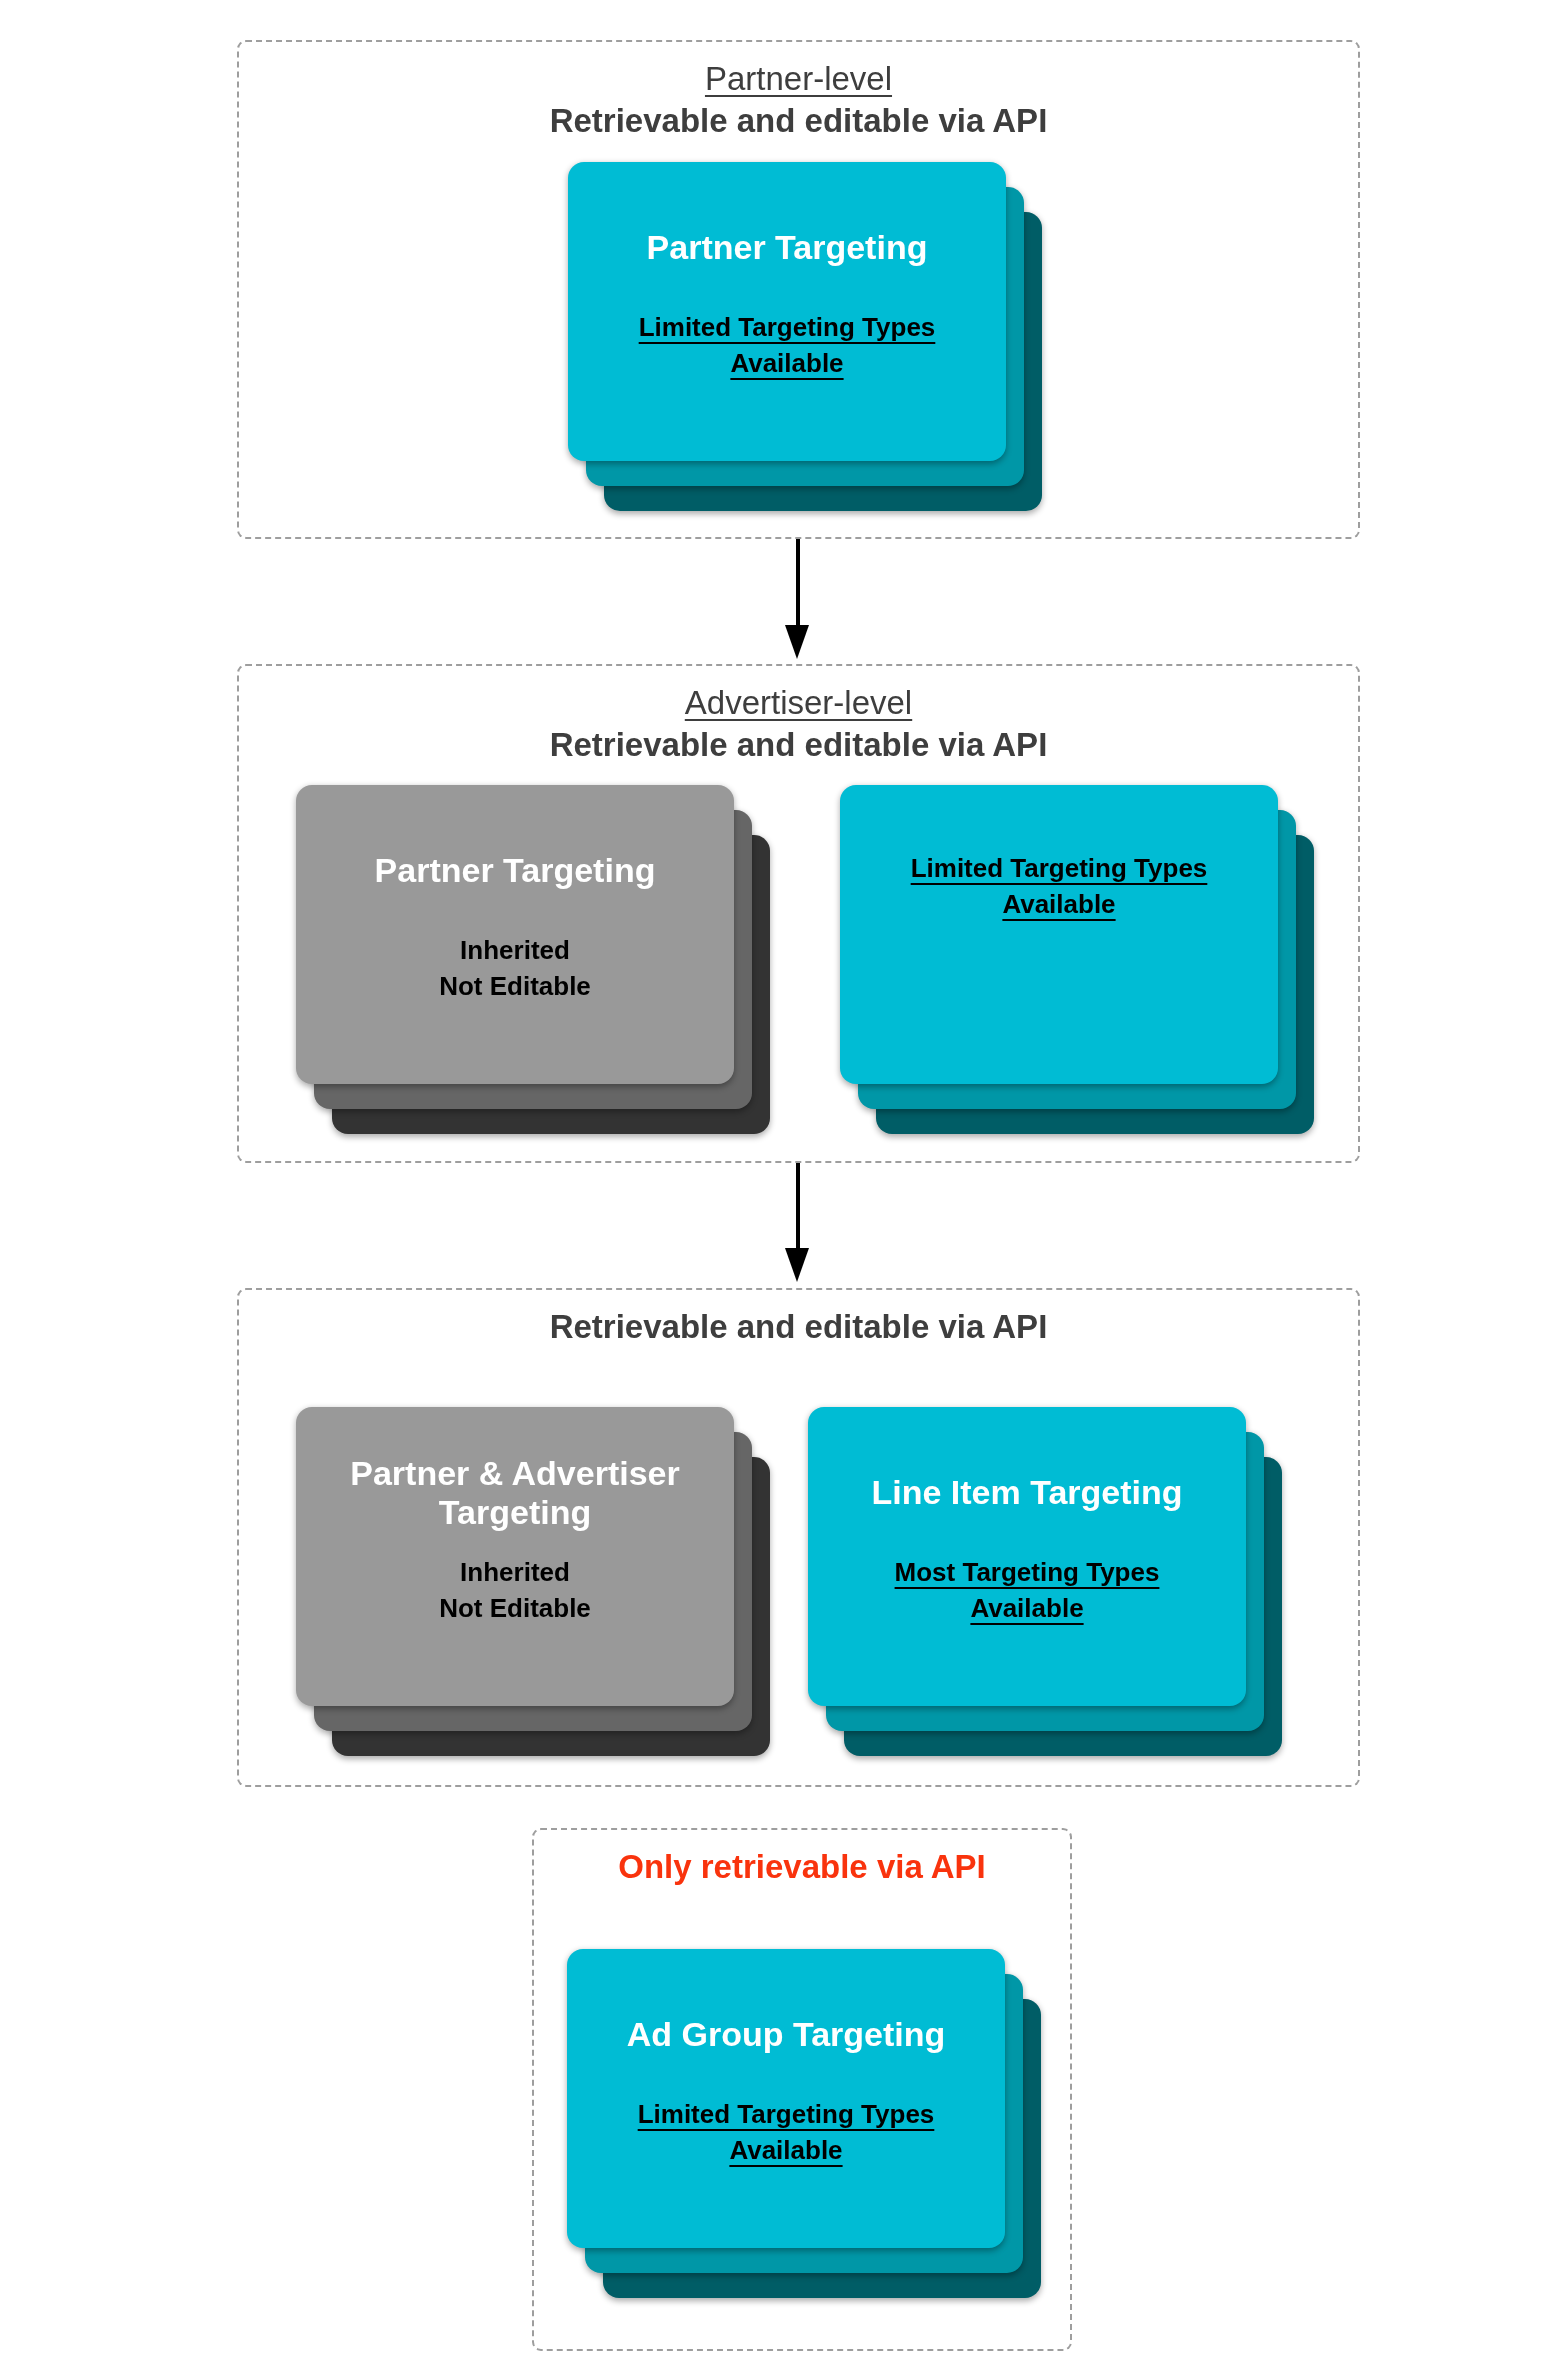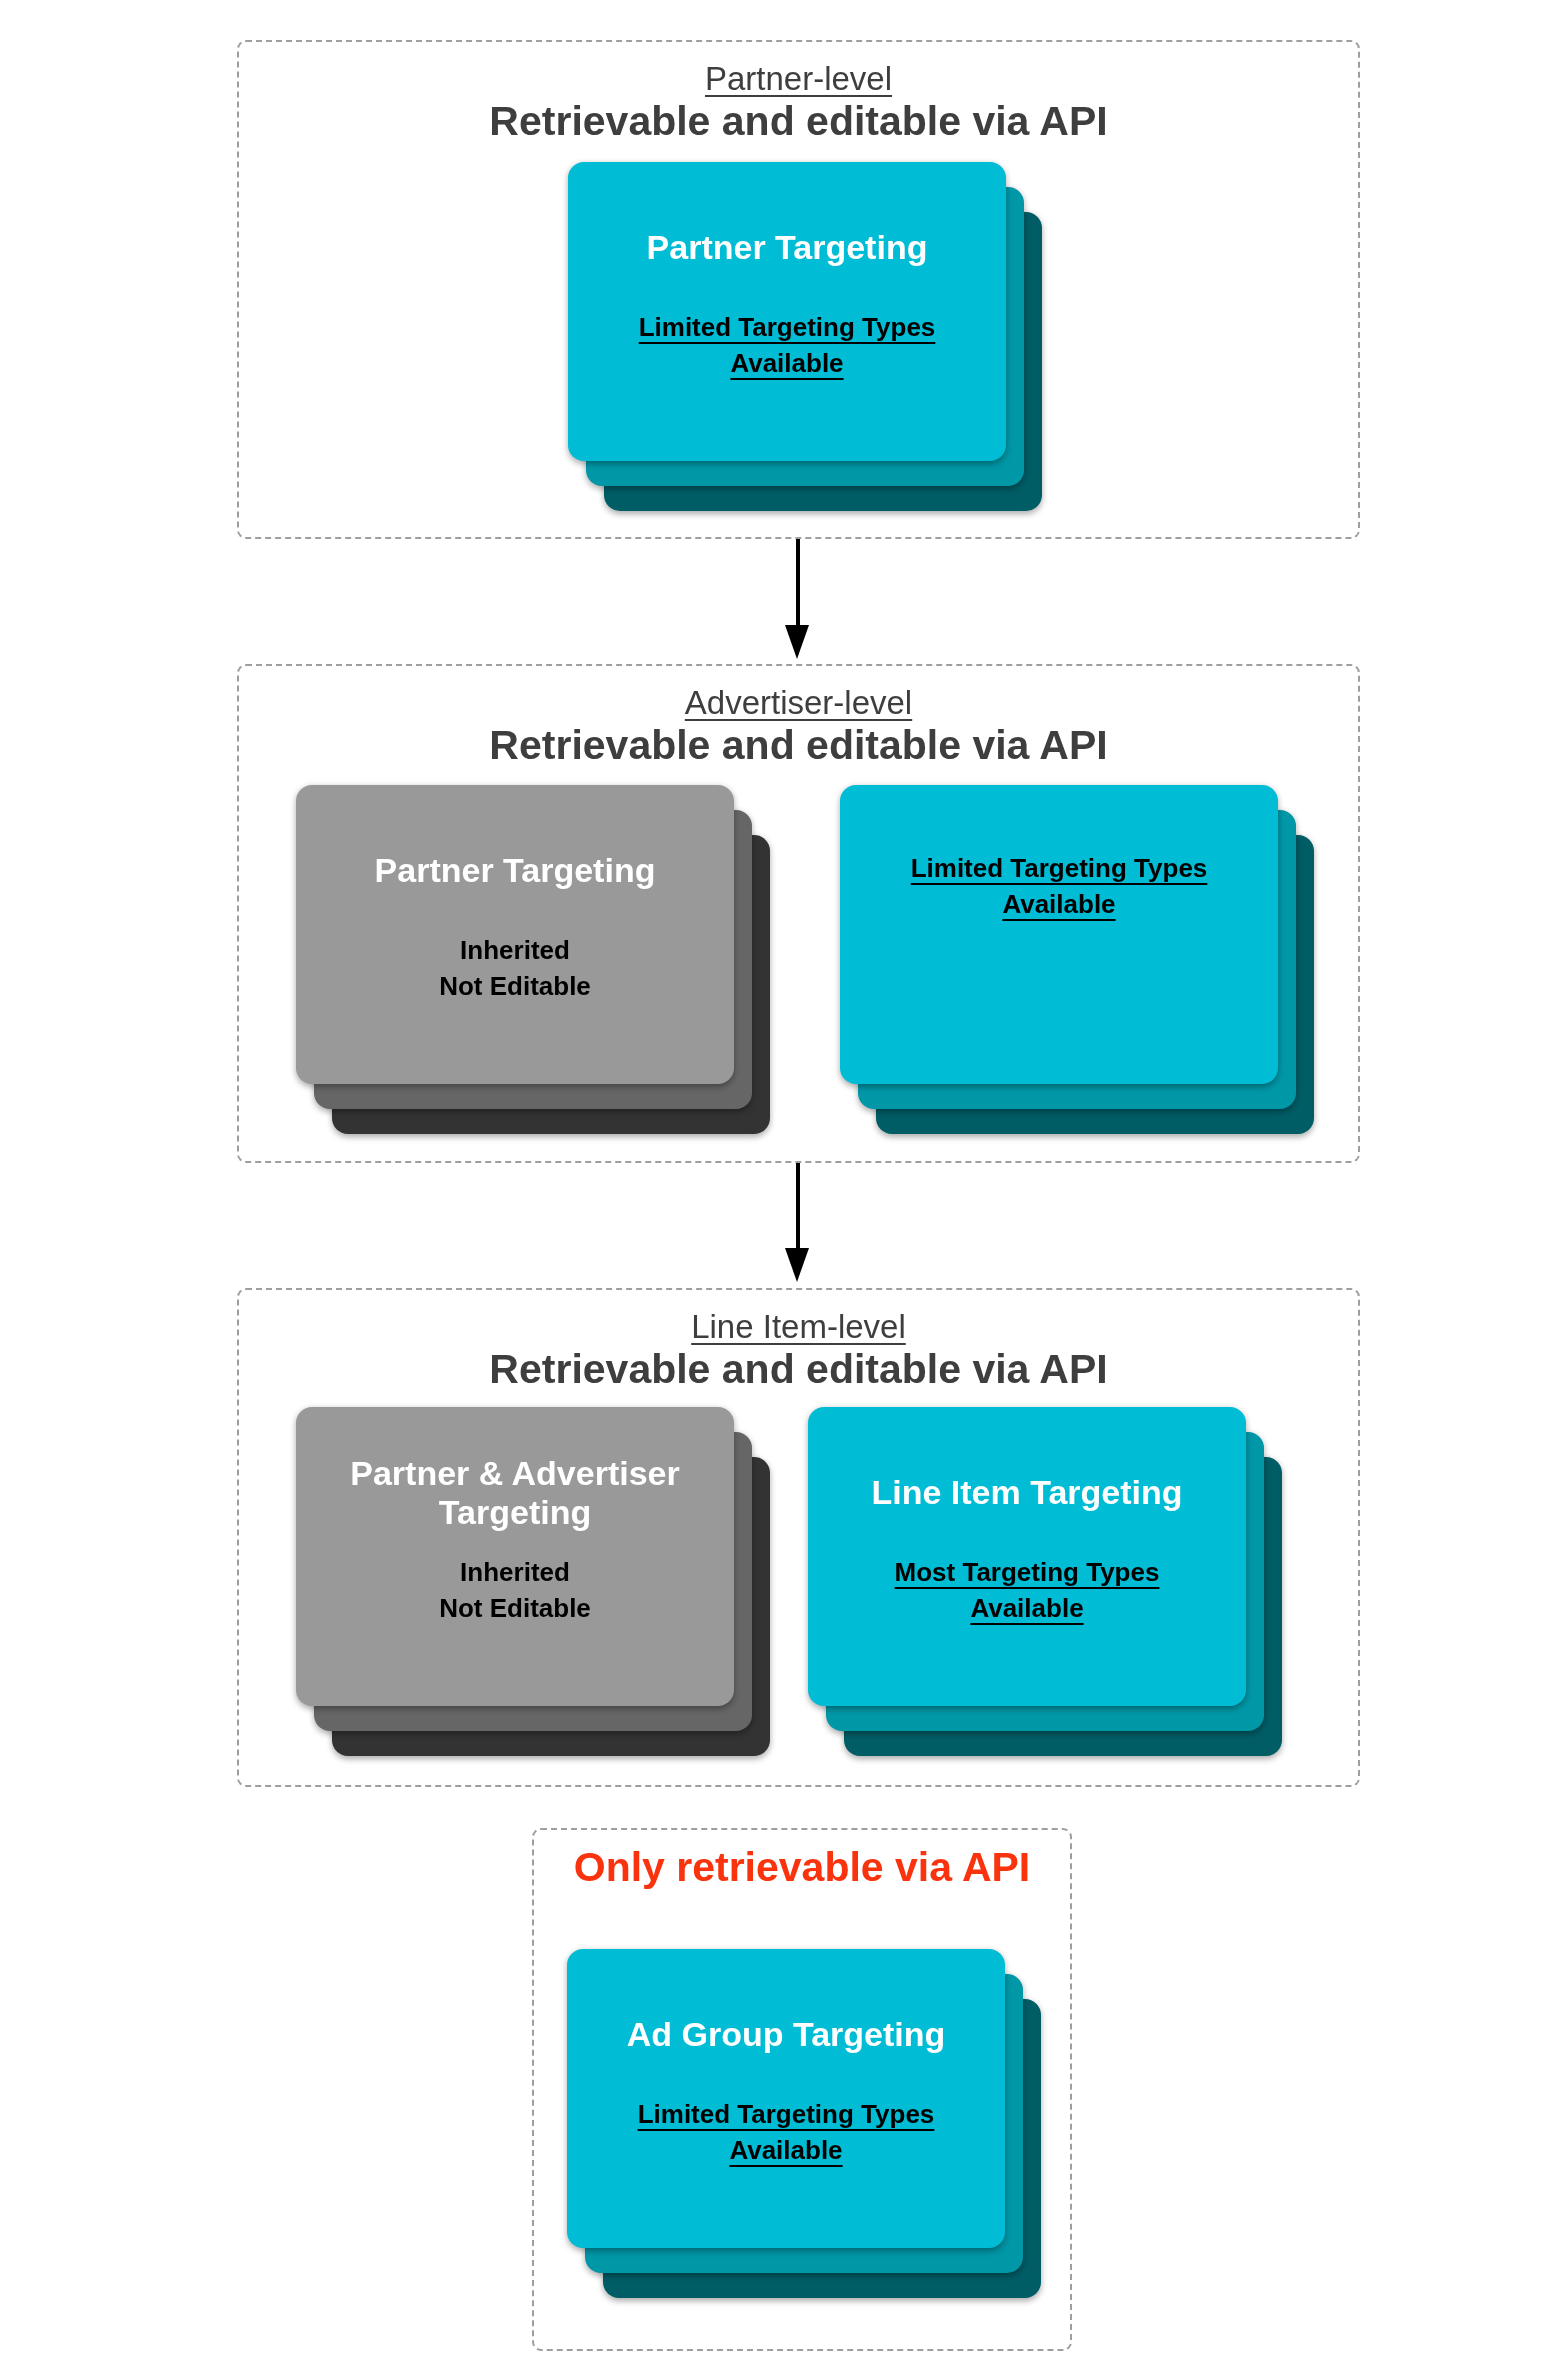--- a/index.html
+++ b/index.html
@@ -22,21 +22,21 @@
   .sbox.s1{left:237px;top:40px;width:1123px;height:499px;}
   .sbox.s2{left:237px;top:664px;width:1123px;height:499px;}
   .sbox.s3{left:237px;top:1288px;width:1123px;height:499px;}
   .sbox.s4{left:532px;top:1828px;width:540px;height:523px;}
 
   .shead{position:absolute;top:16px;left:0;right:0;text-align:center;}
   .stitle{
     font-size:33px;line-height:42px;font-weight:400;color:#3e3e3e;
     text-decoration:underline;text-underline-offset:5.4px;text-decoration-thickness:1.8px;
   }
-  .ssub{font-size:41px;line-height:42px;font-weight:700;color:#3e3e3e;}
+  .ssub{font-size:33px;line-height:42px;font-weight:700;color:#3e3e3e;}
   .ssub.red{color:#f9330d;text-align:center;}
 
   
   .stack{position:absolute;width:438px;height:299px;}
   .layer,.front{
     position:absolute;width:438px;height:299px;border-radius:16px;
     box-shadow:0 2.7px 6.3px rgba(0,0,0,0.33);
   }
   .layer.l3{left:36px;top:50px;z-index:0;}
   .layer.l2{left:18px;top:25px;z-index:1;}
@@ -133,21 +133,20 @@
         <div>Available</div>
       </div>
     </div>
   </div>
 
   <div class="arrow-line" style="left:796px;top:1163px;height:89px;"></div>
   <div class="arrow-head" style="left:785px;top:1248px;"></div>
 
   <div class="sbox s3">
     <div class="shead">
-      <div class="stitle">Line Item-level</div>
       <div class="ssub">Retrievable and editable via API</div>
     </div>
   </div>
 
   <div class="stack gray" style="left:296px;top:1407px;">
     <div class="layer l3"></div>
     <div class="layer l2"></div>
     <div class="front">
       <div class="ctitle">Partner &amp; Advertiser Targeting</div>
       <div class="cbody">

